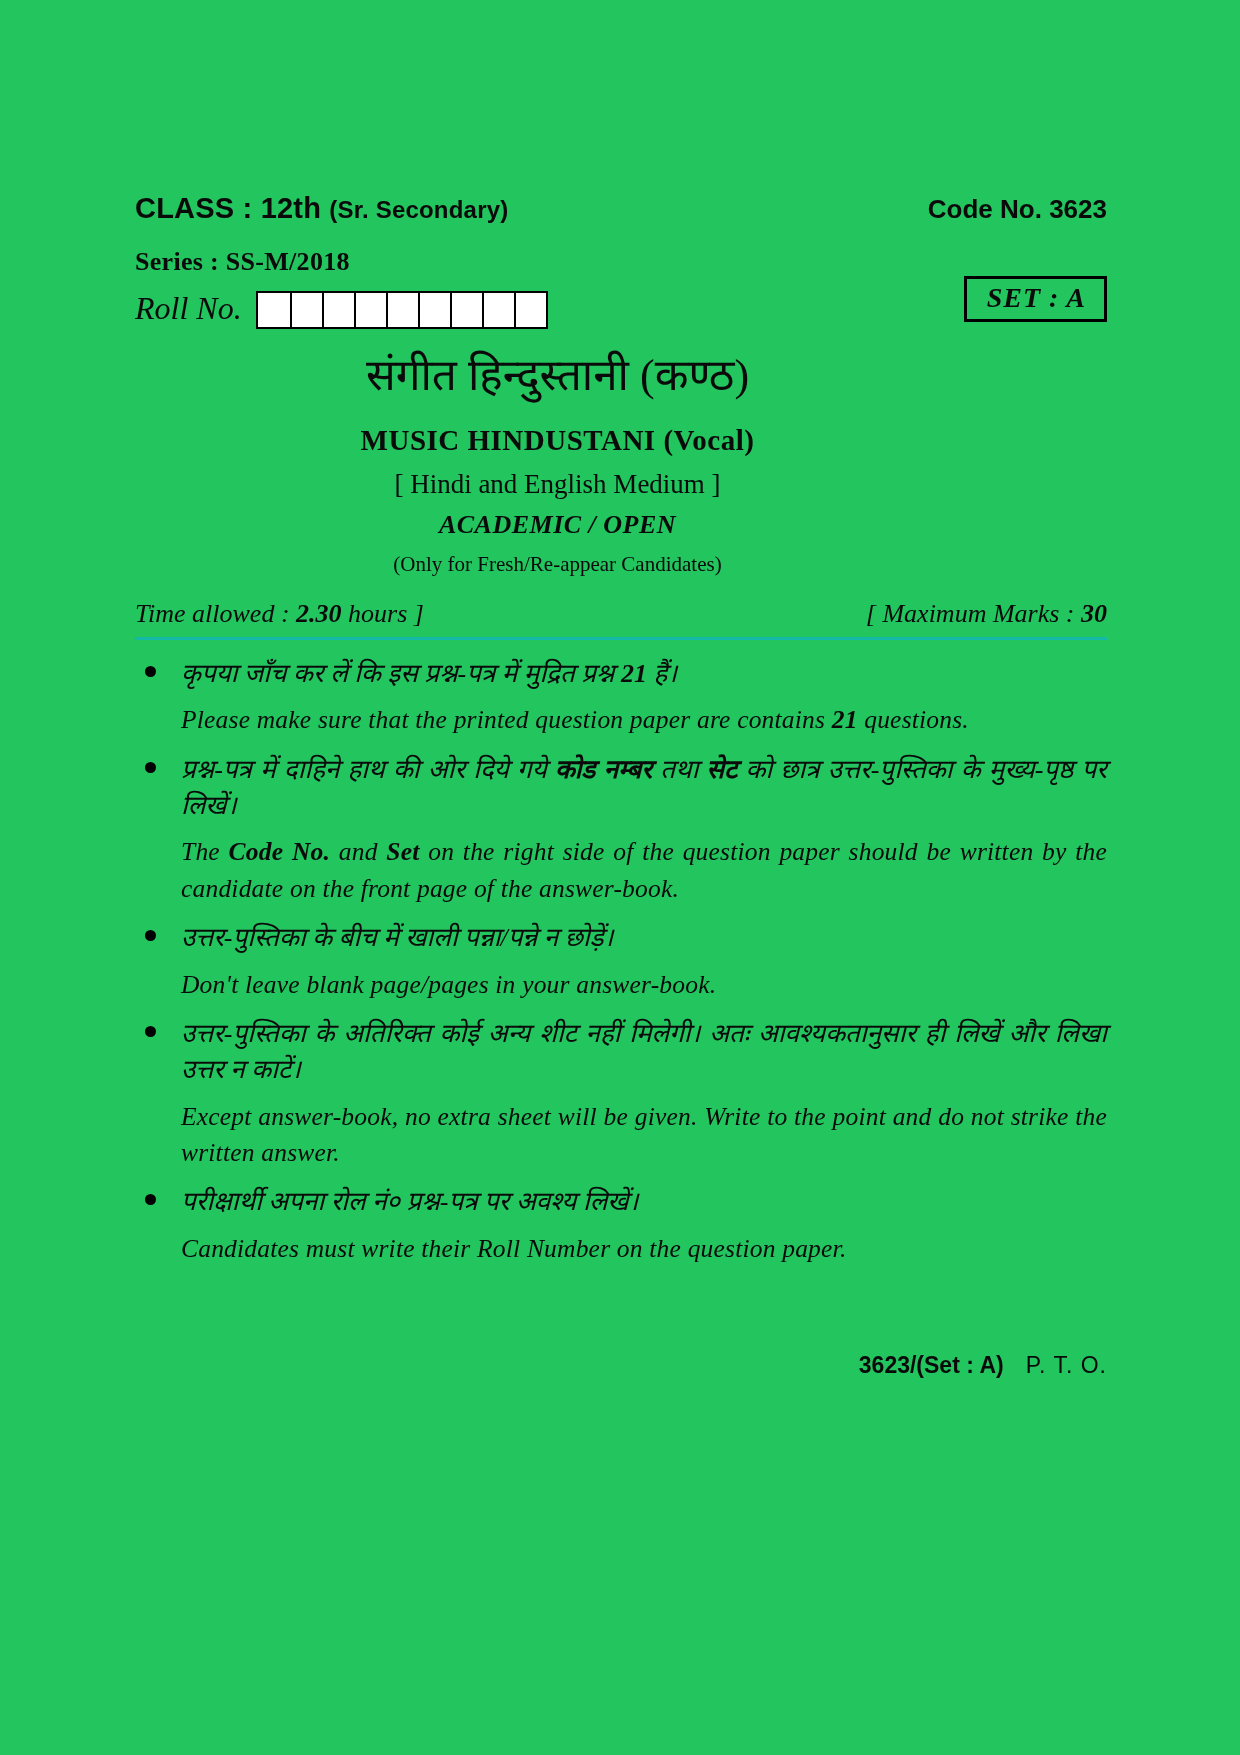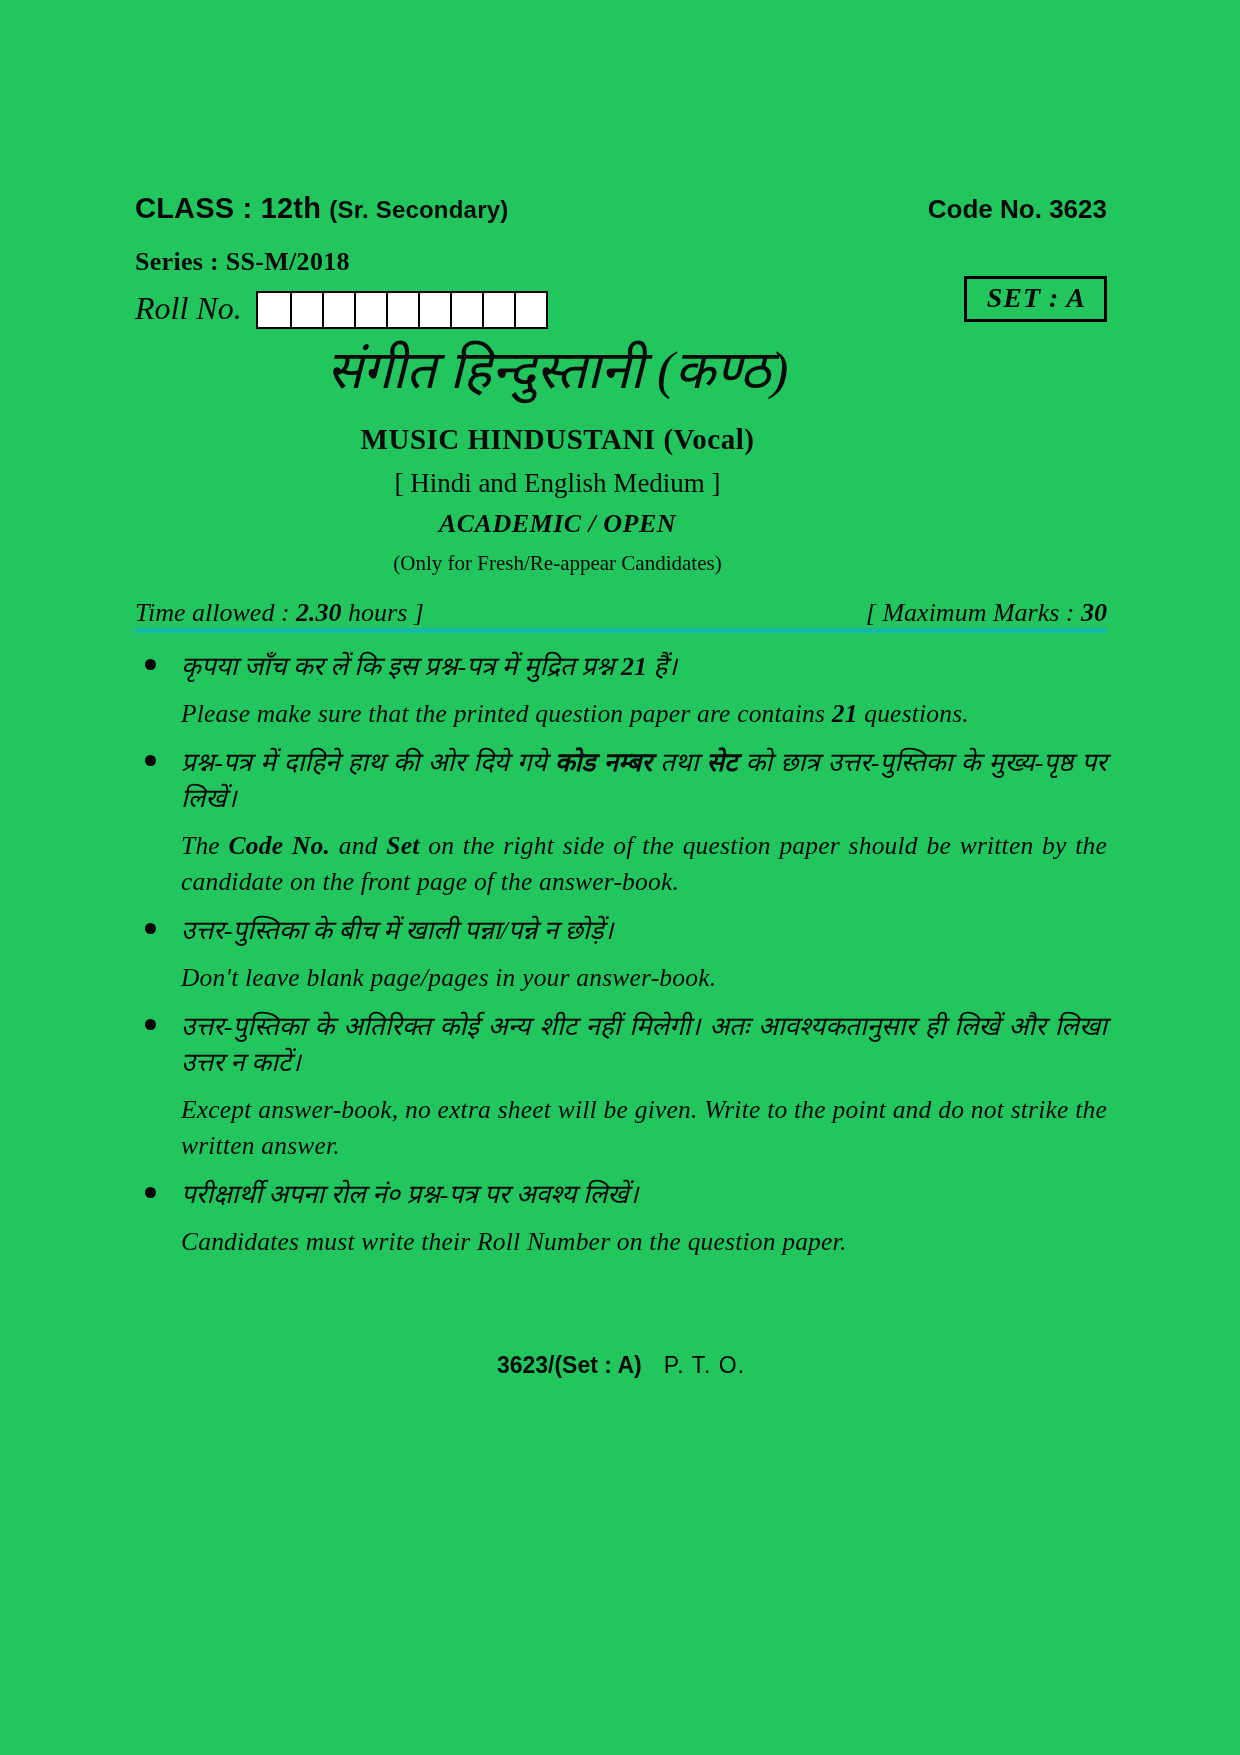--- a/index.html
+++ b/index.html
@@ -84,35 +84,36 @@
     padding: 3px 18px 5px 20px;
     font-weight: bold;
     font-style: italic;
     font-size: 28px;
     letter-spacing: 1px;
     white-space: nowrap;
   }
 
   
   .title-block { width: 845px; text-align: center; }
-  .title-hindi   { margin-top: 11px; font-size: 53px; line-height: 1.15; font-style: italic; }
+  .title-hindi   { margin-top: 22px; font-size: 44px; line-height: 1.15; }
   .title-english { margin-top: 22px; font-weight: bold; font-size: 29px; letter-spacing: 0.5px; }
   .title-medium  { margin-top: 12px; font-size: 27px; }
   .title-stream  { margin-top: 10px; font-weight: bold; font-style: italic; font-size: 26px; letter-spacing: 0.5px; }
   .title-cand    { margin-top: 12px; font-size: 21px; }
 
   
   .meta-row {
     margin-top: 22px;
     display: flex;
     justify-content: space-between;
     align-items: baseline;
     font-style: italic;
     font-size: 26px;
-    border-bottom: 5px solid #14b8a6;
+    padding-bottom: 8px;
+    border-bottom: 3px solid #14b8a6;
   }
   .meta-row b { font-style: italic; }
 
   
   .instructions { margin-top: 16px; list-style: none; }
   .ins-item { display: flex; margin-top: 13px; gap: 8px; }
   .ins-bullet {
     width: 38px;
     flex: 0 0 38px;
     padding-top: 10px;
@@ -140,21 +141,21 @@
     letter-spacing: 0.2px;
   }
 
   
   .footer-row {
     position: absolute;
     left: 135px;
     right: 133px;
     top: 1352px;
     display: flex;
-    justify-content: center;
+    justify-content: flex-end;
     align-items: baseline;
     gap: 22px;
   }
   .footer-left {
     font-family: "Liberation Sans", sans-serif;
     font-weight: bold;
     font-size: 23px;
   }
   .footer-right {
     font-family: "Liberation Sans", sans-serif;

